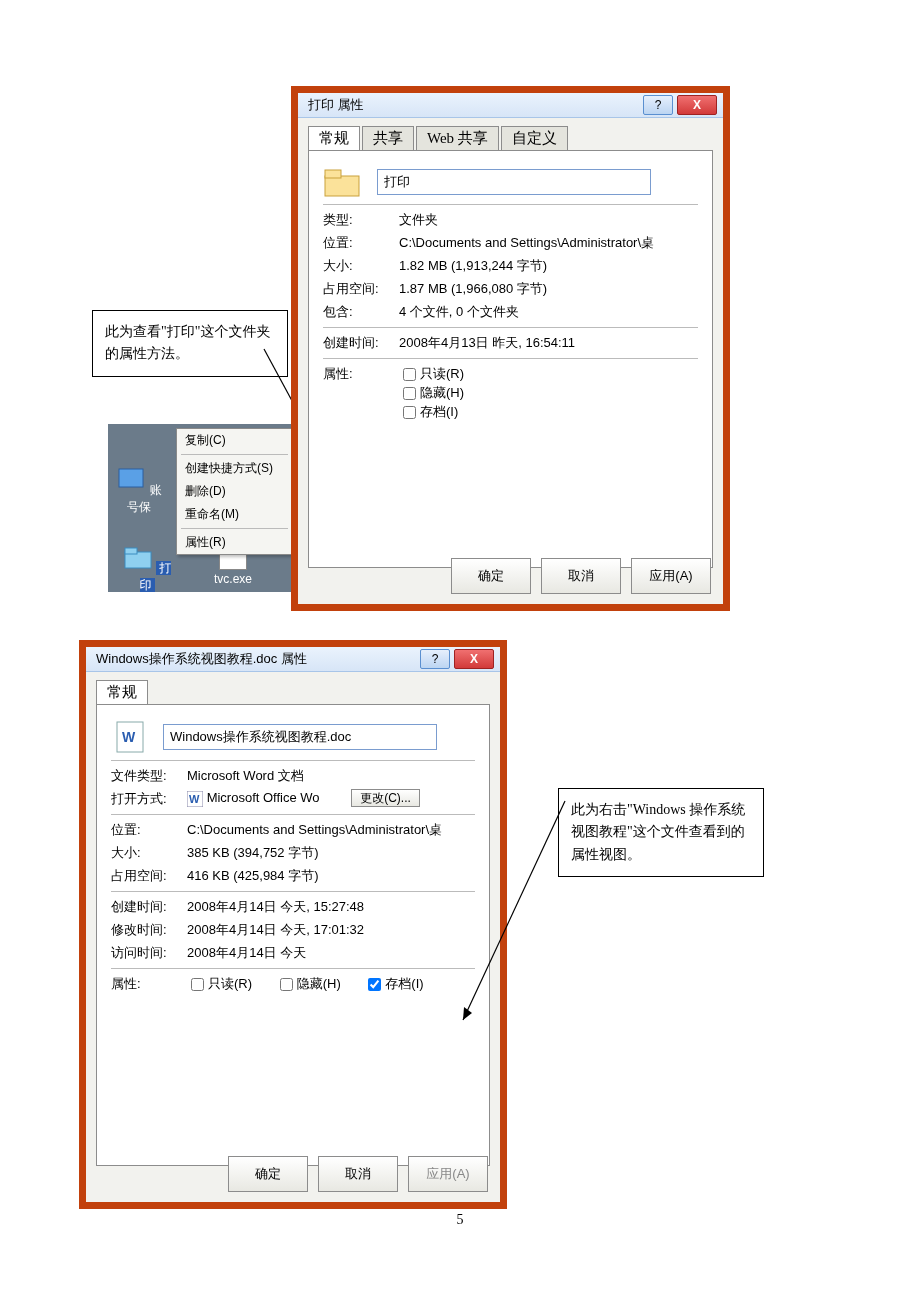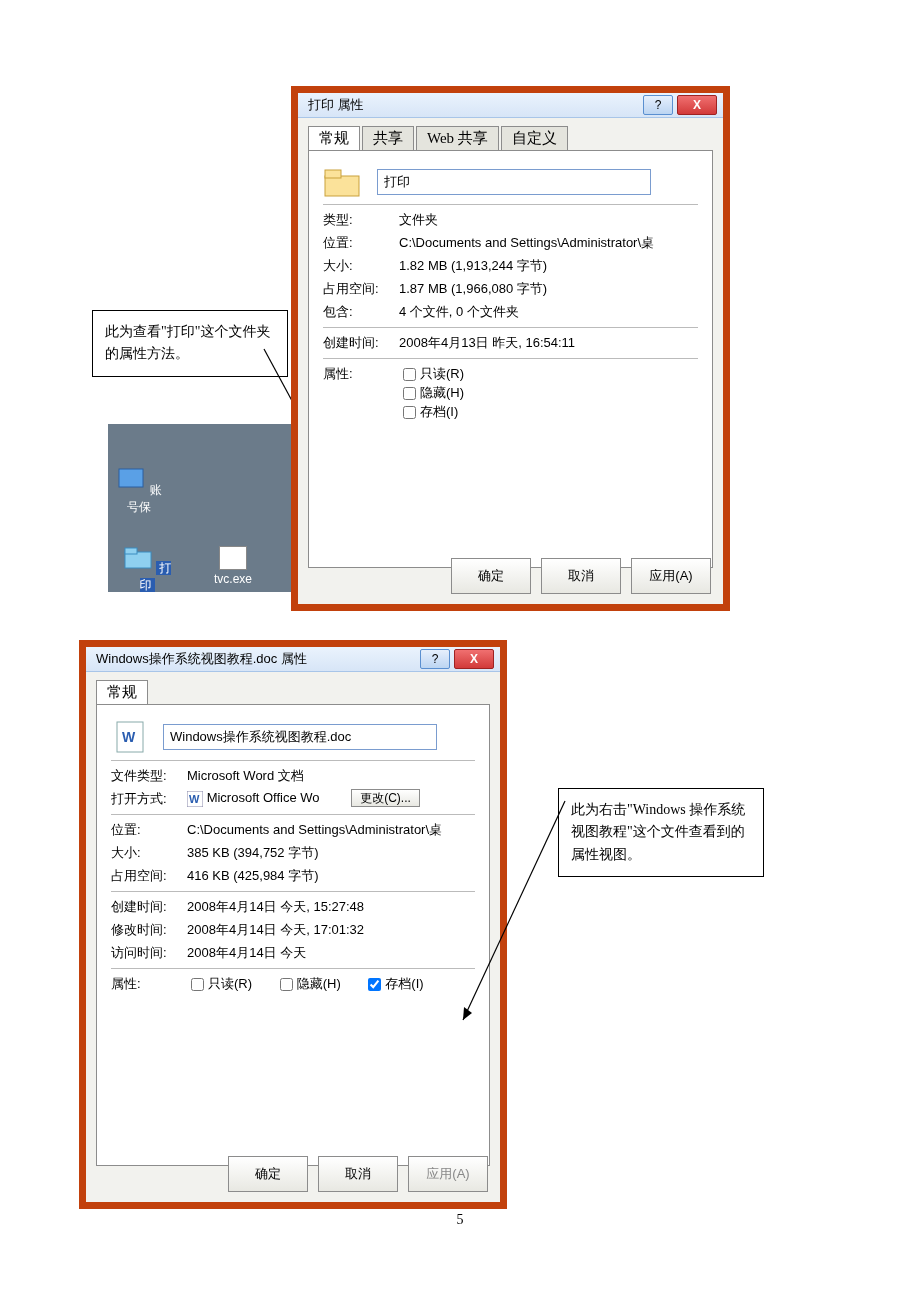--- a/index.html
+++ b/index.html
@@ -68,20 +68,29 @@
     <svg width="30" height="24">
           <rect x="2" y="6" width="26" height="16" fill="#8fd0f0" stroke="#3a8cc0"></rect>
           <rect x="2" y="2" width="12" height="6" fill="#8fd0f0" stroke="#3a8cc0"></rect>
         </svg>
     <span>打印</span>
   </div>
   <div class="dicon" style="left:100px;top:122px">
     <div class="blk" style="width:26px;height:22px;background:#fff;border:1px solid #888"></div>
     <span>tvc.exe</span>
   </div>
+  <div class="ctxmenu">
+    <div class="ctxitem">复制(C)</div>
+    <div class="ctxsep"></div>
+    <div class="ctxitem">创建快捷方式(S)</div>
+    <div class="ctxitem">删除(D)</div>
+    <div class="ctxitem">重命名(M)</div>
+    <div class="ctxsep"></div>
+    <div class="ctxitem">属性(R)</div>
+  </div>
 </div>
 
 <div class="dlg dlg1">
   <div class="titlebar">
     <span class="ttl">打印 属性</span>
     <span class="tbtn">?</span>
     <span class="tbtn closebtn">X</span>
   </div>
   <div class="body1">
     <div class="tabs">

